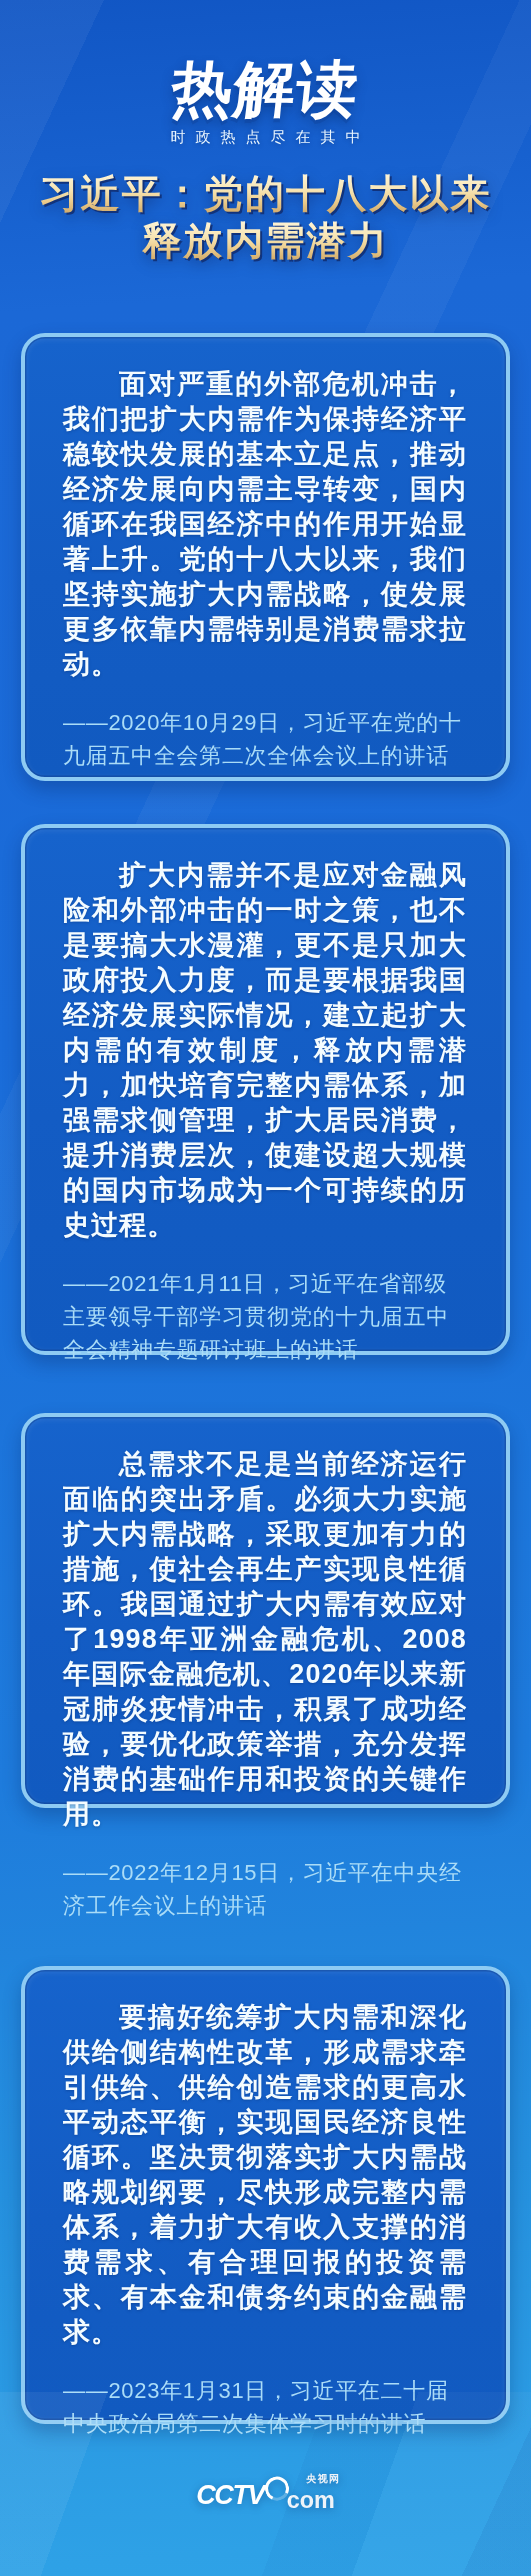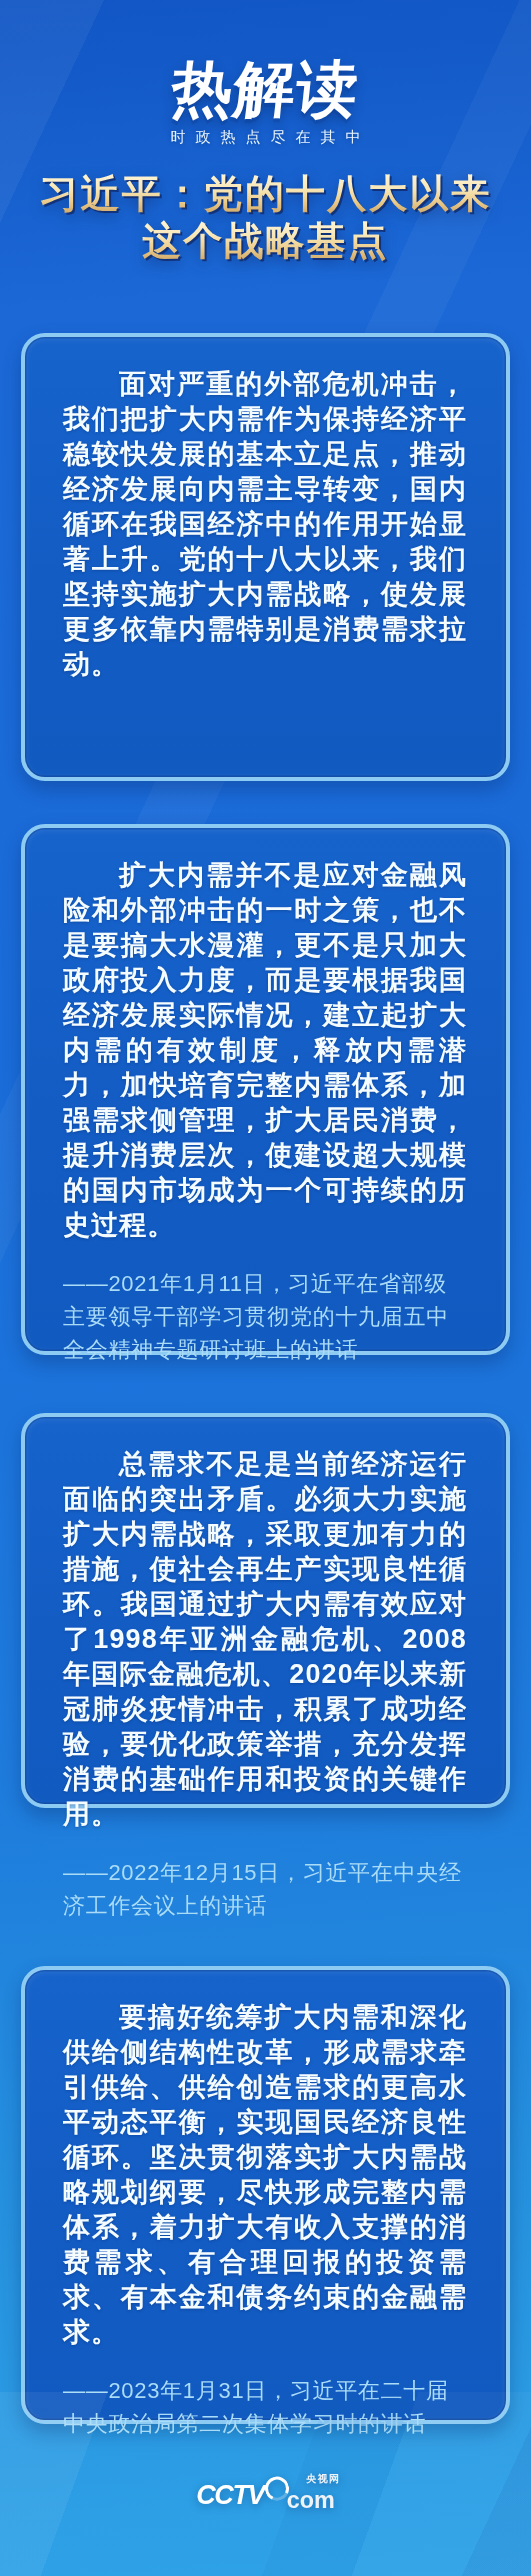--- a/index.html
+++ b/index.html
@@ -127,25 +127,26 @@
 </head>
 <body>
 
 <div class="poster">
 
   <div class="brand-logo">热解读</div>
   <div class="brand-tagline">时政热点尽在其中</div>
 
   <h1 class="title">
     <span class="title-line">习近平：党的十八大以来</span>
-    <span class="title-line">这个战略基点</span>
+    <span class="title-line">释放内需潜力</span>
   </h1>
 
   <article class="quote-card card-1">
     <p class="quote-text">面对严重的外部危机冲击，我们把扩大内需作为保持经济平稳较快发展的基本立足点，推动经济发展向内需主导转变，国内循环在我国经济中的作用开始显著上升。党的十八大以来，我们坚持实施扩大内需战略，使发展更多依靠内需特别是消费需求拉动。</p>
+    <p class="quote-source">——2020年10月29日，习近平在党的十九届五中全会第二次全体会议上的讲话</p>
   </article>
 
   <article class="quote-card card-2">
     <p class="quote-text">扩大内需并不是应对金融风险和外部冲击的一时之策，也不是要搞大水漫灌，更不是只加大政府投入力度，而是要根据我国经济发展实际情况，建立起扩大内需的有效制度，释放内需潜力，加快培育完整内需体系，加强需求侧管理，扩大居民消费，提升消费层次，使建设超大规模的国内市场成为一个可持续的历史过程。</p>
     <p class="quote-source">——2021年1月11日，习近平在省部级主要领导干部学习贯彻党的十九届五中全会精神专题研讨班上的讲话</p>
   </article>
 
   <article class="quote-card card-3">
     <p class="quote-text">总需求不足是当前经济运行面临的突出矛盾。必须大力实施扩大内需战略，采取更加有力的措施，使社会再生产实现良性循环。我国通过扩大内需有效应对了1998年亚洲金融危机、2008年国际金融危机、2020年以来新冠肺炎疫情冲击，积累了成功经验，要优化政策举措，充分发挥消费的基础作用和投资的关键作用。</p>
     <p class="quote-source">——2022年12月15日，习近平在中央经济工作会议上的讲话</p>

